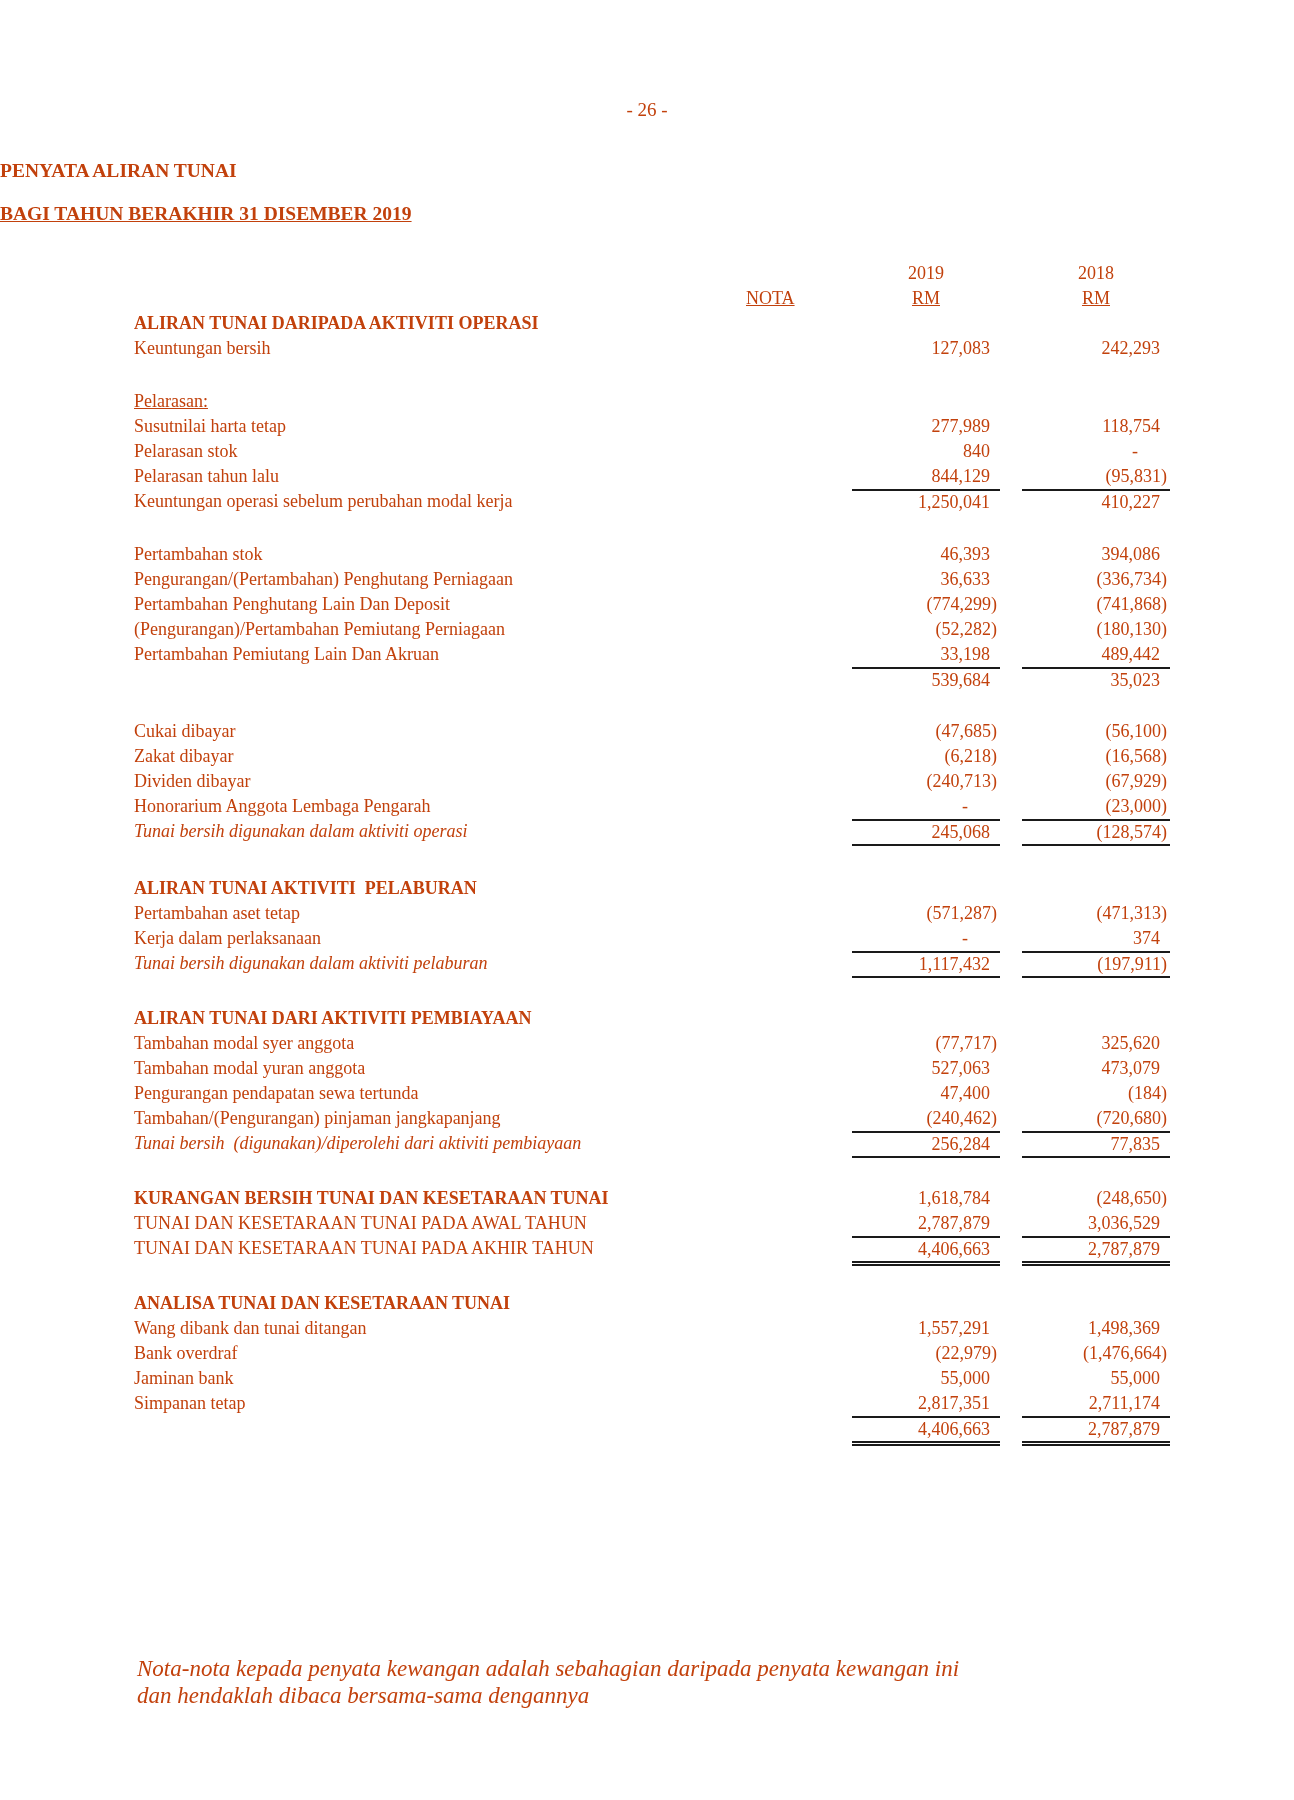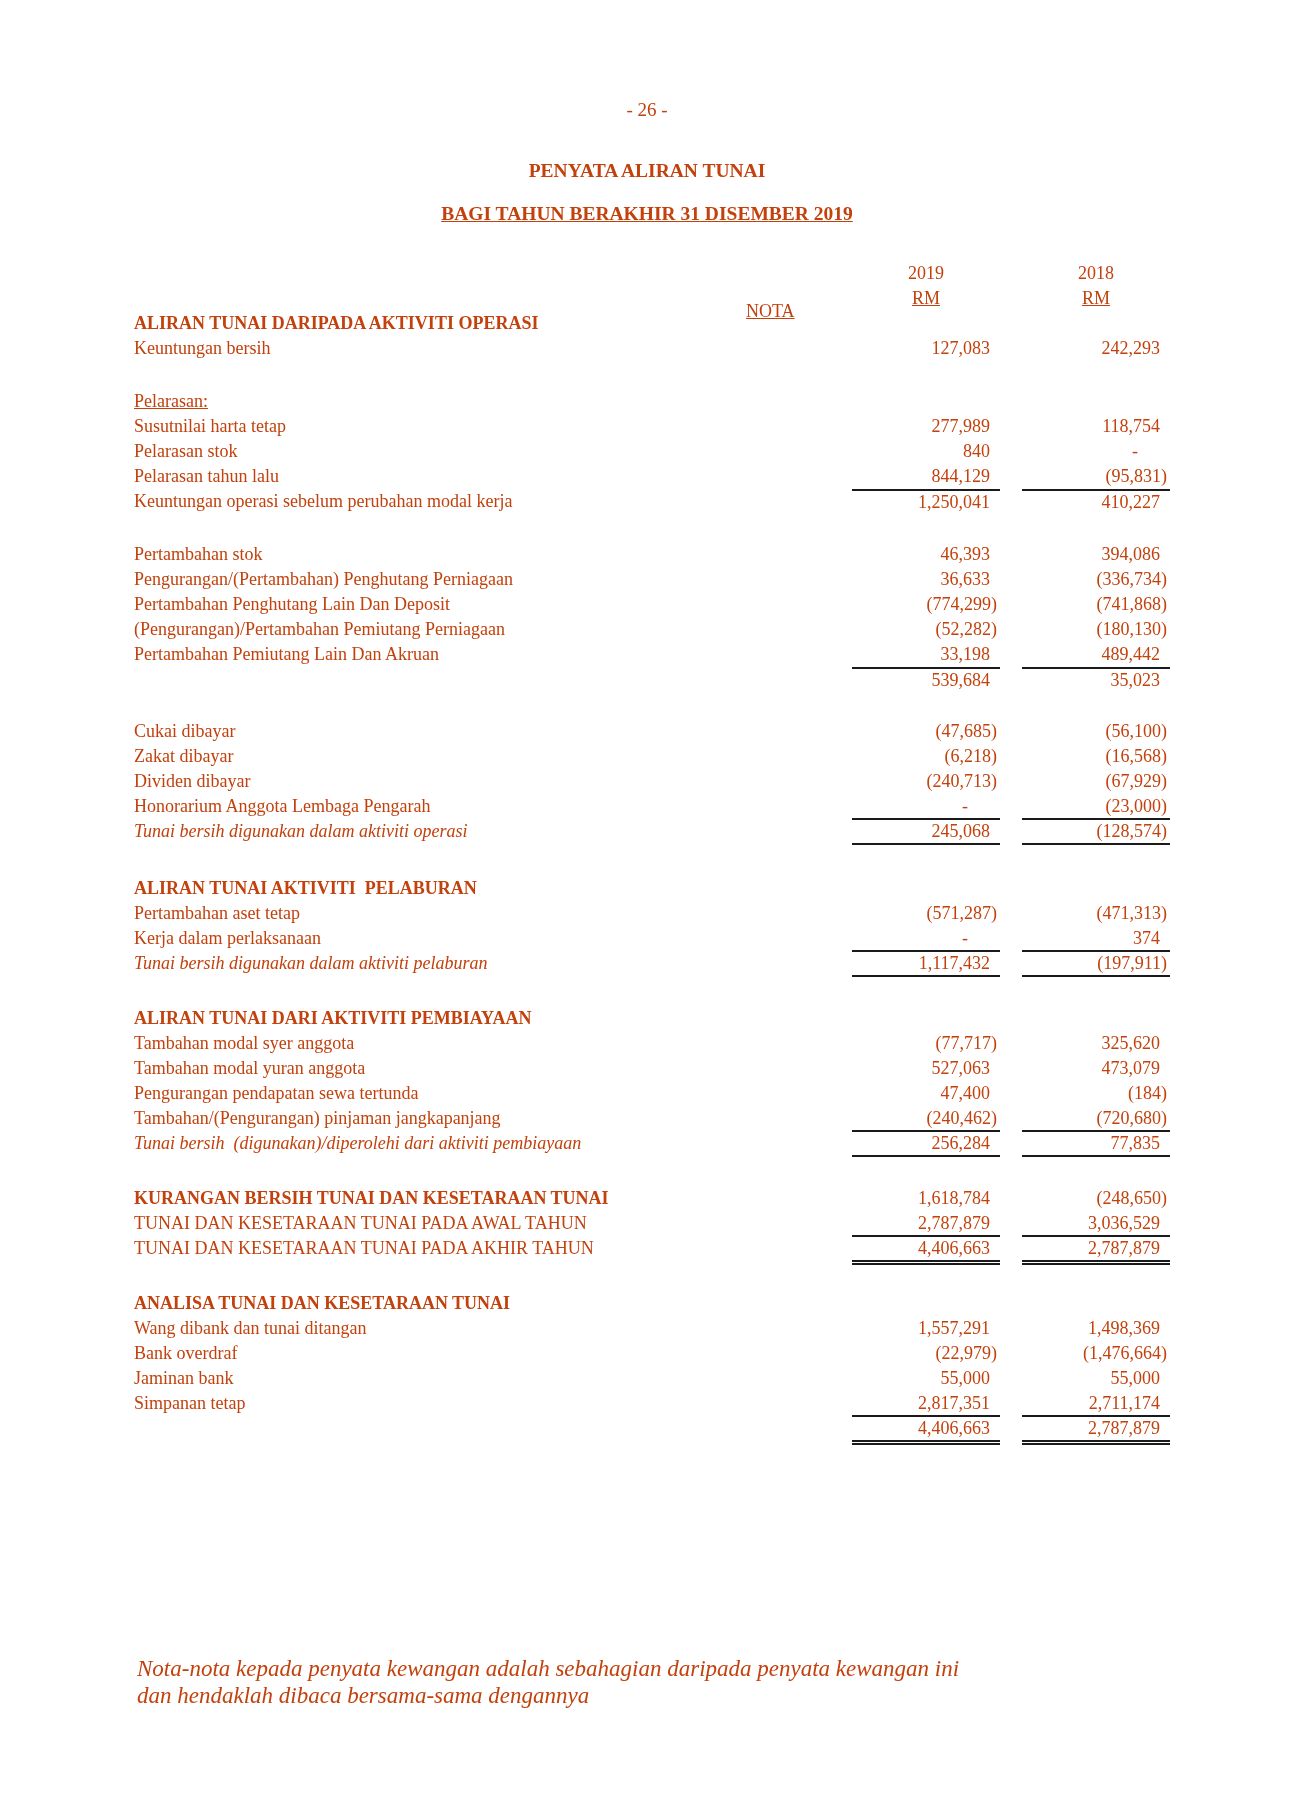--- a/index.html
+++ b/index.html
@@ -17,39 +17,39 @@
     position: absolute;
     left: 0; right: 0;
     top: 99px;
     text-align: center;
     font-size: 19px;
   }
   .titleblock {
     position: absolute;
     left: 0; right: 0;
     top: 157px;
-    text-align: center;
+    text-align: left;
     font-size: 19.5px;
     font-weight: bold;
     line-height: 27px;
   }
   .titleblock .subtitle { text-decoration: underline; margin-top: 16px; }
 
   .statement {
     position: absolute;
     left: 134px;
     top: 261px;
     width: 1036px;
     font-size: 18px;
   }
   .row {
     display: flex;
     height: 25px;
     line-height: 25px;
-    align-items: center;
+    align-items: flex-start;
   }
   .lbl {
     flex: 0 0 718px;
     white-space: pre;
     position: relative;
     overflow: visible;
   }
   .val {
     flex: 0 0 148px;
     text-align: right;

